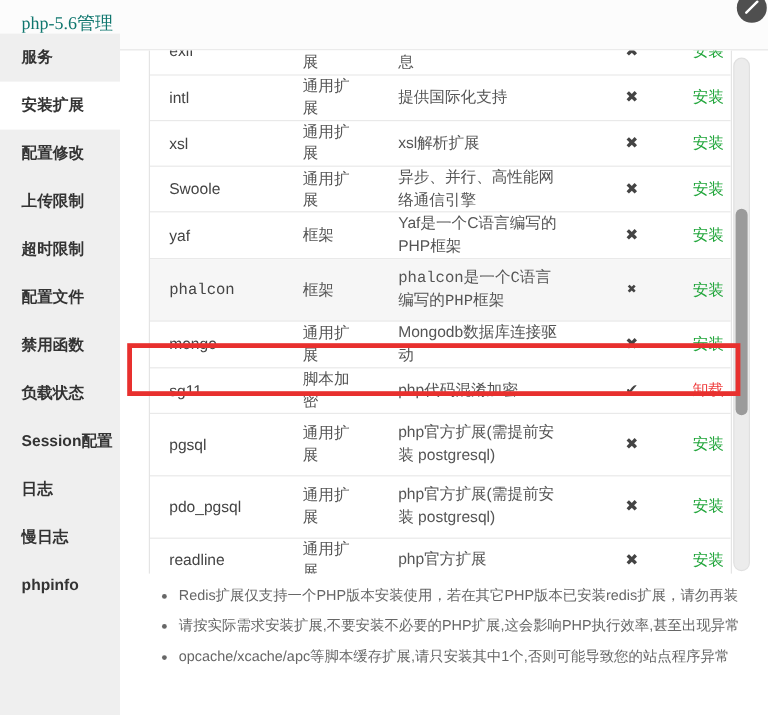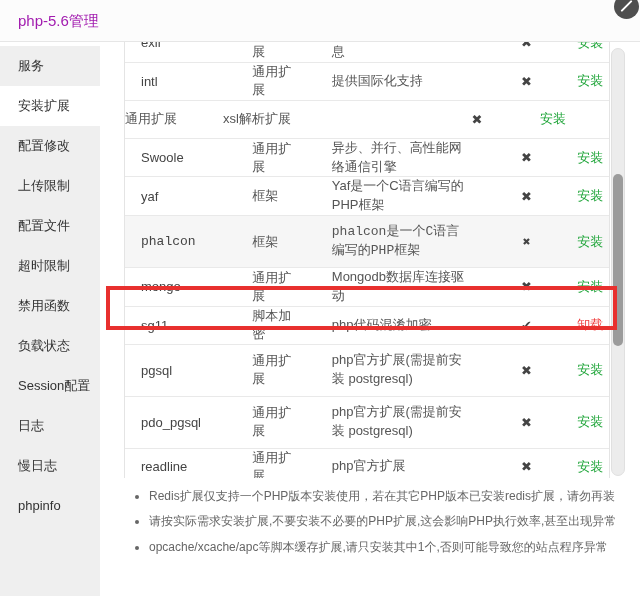--- a/index.html
+++ b/index.html
@@ -3,28 +3,28 @@
 <meta charset="utf-8">
 <style>
   html,body{margin:0;padding:0;}
   body{width:640px;height:596px;overflow:hidden;background:#fff;
        font-family:"Liberation Sans","DejaVu Sans",sans-serif;}
   .window{position:relative;width:640px;height:596px;background:#fff;overflow:hidden;}
 
   
   .titlebar{position:absolute;left:0;top:0;width:100%;height:42px;background:#fcfcfc;
             border-bottom:1px solid #e6e6e6;box-sizing:border-box;}
-  .titlebar .title{display:inline-block;padding-left:18px;line-height:41px;font-size:15px;color:#a21caf;}
+  .titlebar .title{display:inline-block;padding-left:18px;line-height:41px;font-size:15px;color:#0f766e;font-family:Liberation Serif, serif;}
   .corner-btn{position:absolute;right:1px;top:-6px;width:25px;height:25px;border-radius:50%;
               background:#4f4f4f;overflow:hidden;}
   .corner-btn .slash{position:absolute;left:5px;top:11px;width:15px;height:2px;background:#fff;
               transform:rotate(-45deg);border-radius:1px;}
 
   
-  .sidebar{position:absolute;left:0;top:46px;width:100px;bottom:0;background:#efefef;}
+  .sidebar{position:absolute;left:0;top:28px;width:100px;bottom:0;background:#efefef;font-weight:bold;}
   .side-item{height:40px;line-height:40px;padding-left:18px;font-size:13px;color:#333;cursor:pointer;}
   .side-item.active{background:#fff;}
 
   
   .table-wrap{position:absolute;left:124px;top:42px;width:484px;height:436px;overflow:hidden;
               border-left:1px solid #e4e4e4;border-right:1px solid #e4e4e4;box-sizing:content-box;background:#fff;}
   .rows{margin-top:-18px;}
   .trow{display:flex;align-items:center;border-bottom:1px solid #e9e9e9;font-size:13px;box-sizing:border-box;gap:32px;}
   .trow.striped{background:#f6f6f6;font-family:Liberation Mono, monospace;}
   .c{box-sizing:border-box;}
@@ -60,22 +60,22 @@
     <div class="corner-btn">
       <span class="slash"></span>
     </div>
   </div>
 
   <div class="sidebar" id="sidebar">
       <div class="side-item">服务</div>
       <div class="side-item active">安装扩展</div>
       <div class="side-item">配置修改</div>
       <div class="side-item">上传限制</div>
+      <div class="side-item">超时限制</div>
       <div class="side-item">配置文件</div>
-      <div class="side-item">超时限制</div>
       <div class="side-item">禁用函数</div>
       <div class="side-item">负载状态</div>
       <div class="side-item">Session配置</div>
       <div class="side-item">日志</div>
       <div class="side-item">慢日志</div>
       <div class="side-item">phpinfo</div>
     </div>
 
   <div class="table-wrap">
     <div class="rows" id="rows">
@@ -87,20 +87,21 @@
           <div class="c action"><a class="install">安装</a></div>
         </div>
         <div class="trow" style="min-height: 38px;">
           <div class="c name">intl</div>
           <div class="c type">通用扩展</div>
           <div class="c desc">提供国际化支持</div>
           <div class="c status">✖</div>
           <div class="c action"><a class="install">安装</a></div>
         </div>
         <div class="trow" style="min-height: 38px;">
+          <div class="c name">xsl</div>
           <div class="c type">通用扩展</div>
           <div class="c desc">xsl解析扩展</div>
           <div class="c status">✖</div>
           <div class="c action"><a class="install">安装</a></div>
         </div>
         <div class="trow" style="min-height: 38px;">
           <div class="c name">Swoole</div>
           <div class="c type">通用扩展</div>
           <div class="c desc">异步、并行、高性能网络通信引擎</div>
           <div class="c status">✖</div>

